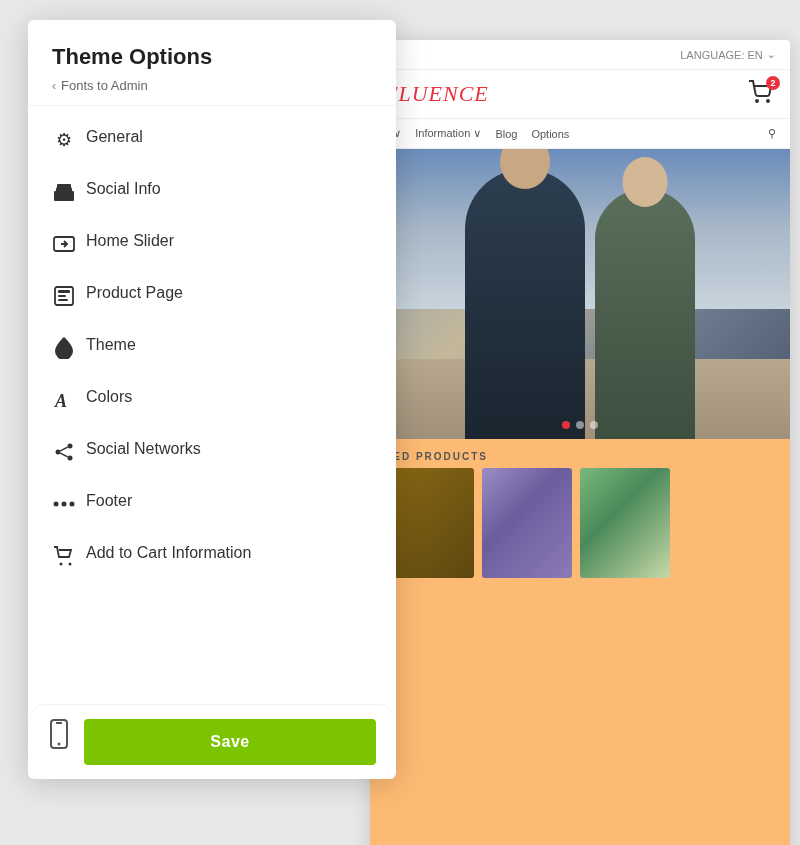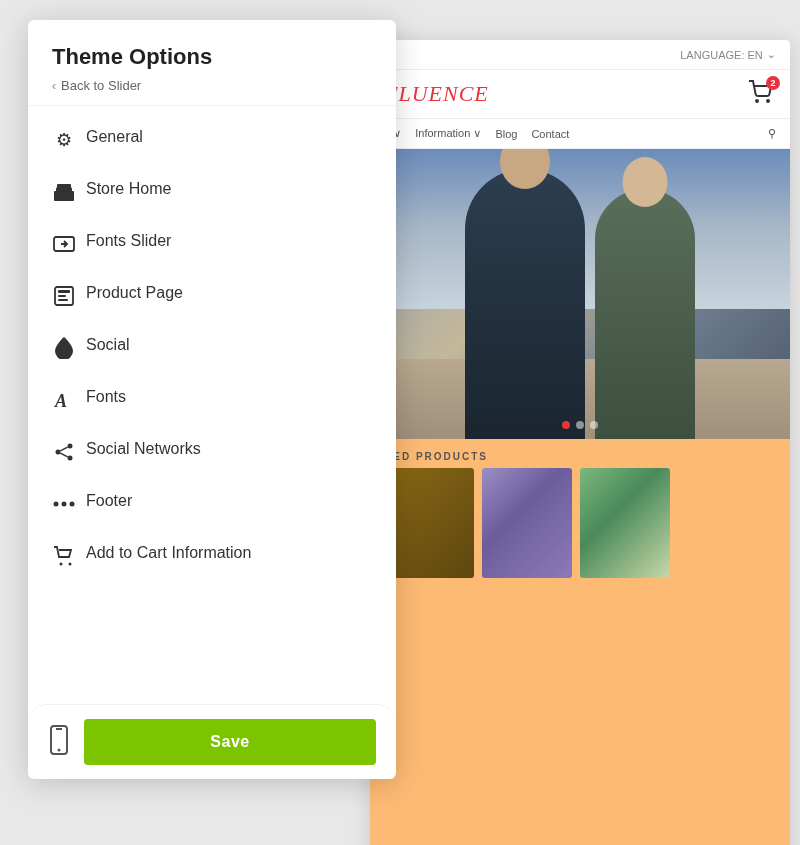--- a/index.html
+++ b/index.html
@@ -299,21 +299,21 @@
     .nav-label {
       font-size: 16px;
       color: #333;
       font-weight: 400;
     }
 
     .panel-footer {
       padding: 14px 20px;
       border-top: 1px solid #f0f0f0;
       display: flex;
-      align-items: center;
+      align-items: flex-start;
       gap: 14px;
       background: #fff;
       border-radius: 19px;
     }
 
     .mobile-icon {
       color: #555;
       flex-shrink: 0;
     }
 
@@ -350,21 +350,21 @@
         <circle cx="20" cy="21" r="1"></circle>
         <path d="M1 1h4l2.68 13.39a2 2 0 0 0 2 1.61h9.72a2 2 0 0 0 2-1.61L23 6H6"></path>
       </svg>
       <div class="cart-badge">2</div>
     </div>
   </div>
   <div class="preview-nav">
     <span>n ∨</span>
     <span>Information ∨</span>
     <span>Blog</span>
-    <span>Contact</span>
+    <span>Options</span>
     <span style="margin-left:auto;">⚲</span>
   </div>
 
   <div class="preview-hero">
     <div class="hero-bg-sky"></div>
     <div class="hero-bg-ground"></div>
     <div class="hero-people">
       <div class="person-male"></div>
       <div class="person-female"></div>
     </div>
@@ -382,81 +382,81 @@
     <div class="product-thumb product-thumb-2"></div>
     <div class="product-thumb product-thumb-3"></div>
   </div>
 </div>
 
 <div class="theme-panel">
   <div class="panel-header">
     <div class="panel-title">Theme Options</div>
     <div class="back-link">
       <span class="back-chevron">‹</span>
-      <span>Back to Slider</span>
+      <span>Fonts to Admin</span>
     </div>
   </div>
 
   <nav class="panel-nav">
 
     <div class="nav-item">
       <div class="nav-icon icon-gear"></div>
       <span class="nav-label">General</span>
     </div>
 
     <div class="nav-item">
       <div class="nav-icon">
         <svg width="22" height="18" viewBox="0 0 22 18" fill="currentColor">
           <rect x="1" y="8" width="20" height="10" rx="1"></rect>
           <path d="M3 8V6c0-1.1.9-2 2-2h12c1.1 0 2 .9 2 2v2"></path>
           <rect x="4" y="1" width="14" height="5" rx="1"></rect>
         </svg>
       </div>
-      <span class="nav-label">Store Home</span>
+      <span class="nav-label">Social Info</span>
     </div>
 
     <div class="nav-item">
       <div class="nav-icon">
         <svg width="22" height="18" viewBox="0 0 22 18" fill="none" stroke="currentColor" stroke-width="1.8">
           <rect x="1" y="2" width="20" height="14" rx="2"></rect>
           <line x1="8" y1="9" x2="14" y2="9"></line>
           <polyline points="11,6 14,9 11,12"></polyline>
         </svg>
       </div>
-      <span class="nav-label">Fonts Slider</span>
+      <span class="nav-label">Home Slider</span>
     </div>
 
     <div class="nav-item">
       <div class="nav-icon">
         <svg width="20" height="20" viewBox="0 0 20 20" fill="currentColor">
           <rect x="1" y="1" width="18" height="18" rx="2" fill="none" stroke="currentColor" stroke-width="1.8"></rect>
           <rect x="4" y="4" width="12" height="3" rx="1"></rect>
           <rect x="4" y="9" width="8" height="2" rx="1"></rect>
           <rect x="4" y="13" width="10" height="2" rx="1"></rect>
         </svg>
       </div>
       <span class="nav-label">Product Page</span>
     </div>
 
     <div class="nav-item">
       <div class="nav-icon">
         <svg width="18" height="22" viewBox="0 0 18 22" fill="currentColor">
           <path d="M9 0 C9 0, 0 8, 0 14 a9 9 0 0 0 18 0 C18 8, 9 0, 9 0Z"></path>
         </svg>
       </div>
-      <span class="nav-label">Social</span>
+      <span class="nav-label">Theme</span>
     </div>
 
     <div class="nav-item">
       <div class="nav-icon">
         <svg width="20" height="20" viewBox="0 0 20 20" fill="currentColor">
           <text x="1" y="17" font-size="18" font-family="serif" font-style="italic" font-weight="bold">A</text>
         </svg>
       </div>
-      <span class="nav-label">Fonts</span>
+      <span class="nav-label">Colors</span>
     </div>
 
     <div class="nav-item">
       <div class="nav-icon">
         <svg width="20" height="20" viewBox="0 0 20 20" fill="currentColor">
           <circle cx="16" cy="4" r="2.5"></circle>
           <circle cx="4" cy="10" r="2.5"></circle>
           <circle cx="16" cy="16" r="2.5"></circle>
           <line x1="6.3" y1="8.9" x2="13.7" y2="5.1" stroke="currentColor" stroke-width="1.5" fill="none"></line>
           <line x1="6.3" y1="11.1" x2="13.7" y2="14.9" stroke="currentColor" stroke-width="1.5" fill="none"></line>

